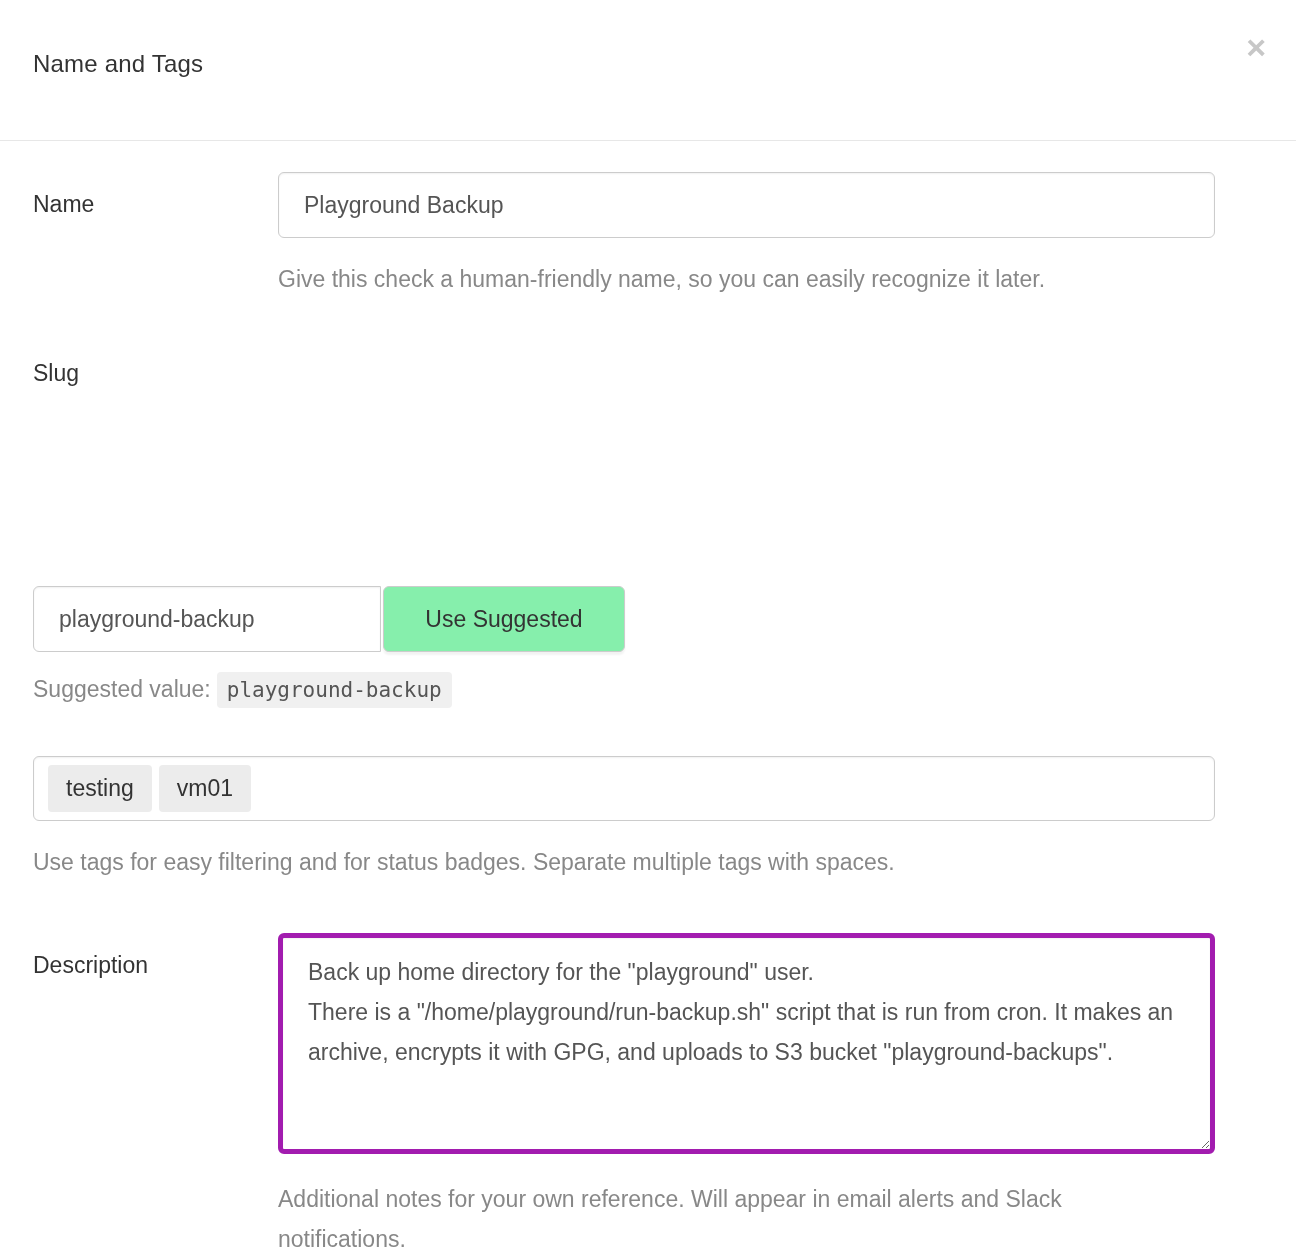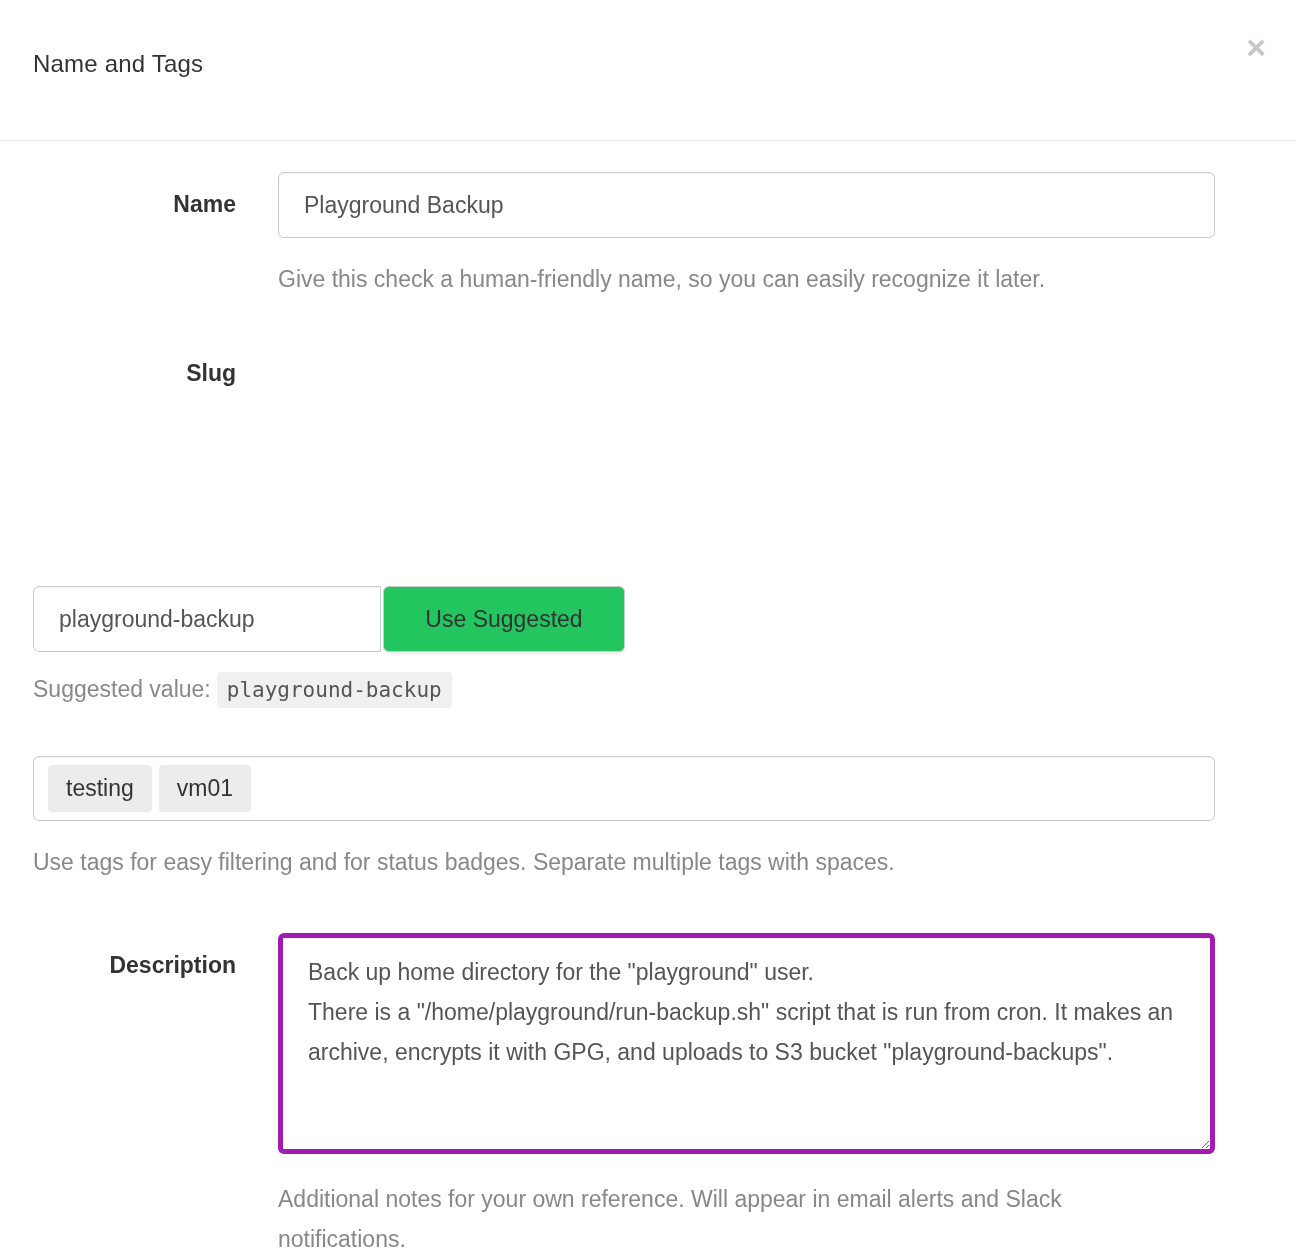--- a/index.html
+++ b/index.html
@@ -44,25 +44,24 @@
   .modal-body {
     padding: 31px 81px 74px 33px;
   }
   .form-group {
     display: flex;
     align-items: flex-start;
   }
   .label-col {
     width: 245px;
     flex: 0 0 245px;
-    text-align: right;
     padding-right: 42px;
     padding-top: 19px;
     font-size: 23px;
-    font-weight: 700;
+    font-weight: 400;
     color: #333;
   }
   .control-col { flex: 1 1 auto; min-width: 0; }
 
   .text-input {
     width: 100%;
     height: 66px;
     border: 1px solid #ccc;
     border-radius: 6px;
     padding: 0 25px;
@@ -87,21 +86,21 @@
   .slug-row .text-input {
     flex: 1 1 auto;
     border-top-right-radius: 0;
     border-bottom-right-radius: 0;
   }
   .use-suggested-btn {
     flex: 0 0 242px;
     width: 242px;
     height: 66px;
     margin-left: 2px;
-    background: #22c55e;
+    background: #86efac;
     border: 1px solid #ccc;
     border-radius: 6px;
     font-size: 23px;
     color: #333;
     font-family: "Liberation Sans", sans-serif;
     cursor: pointer;
     box-shadow: 0 3px 2px rgba(0,0,0,0.05);
   }
   .suggested-line {
     margin-top: 16px;

